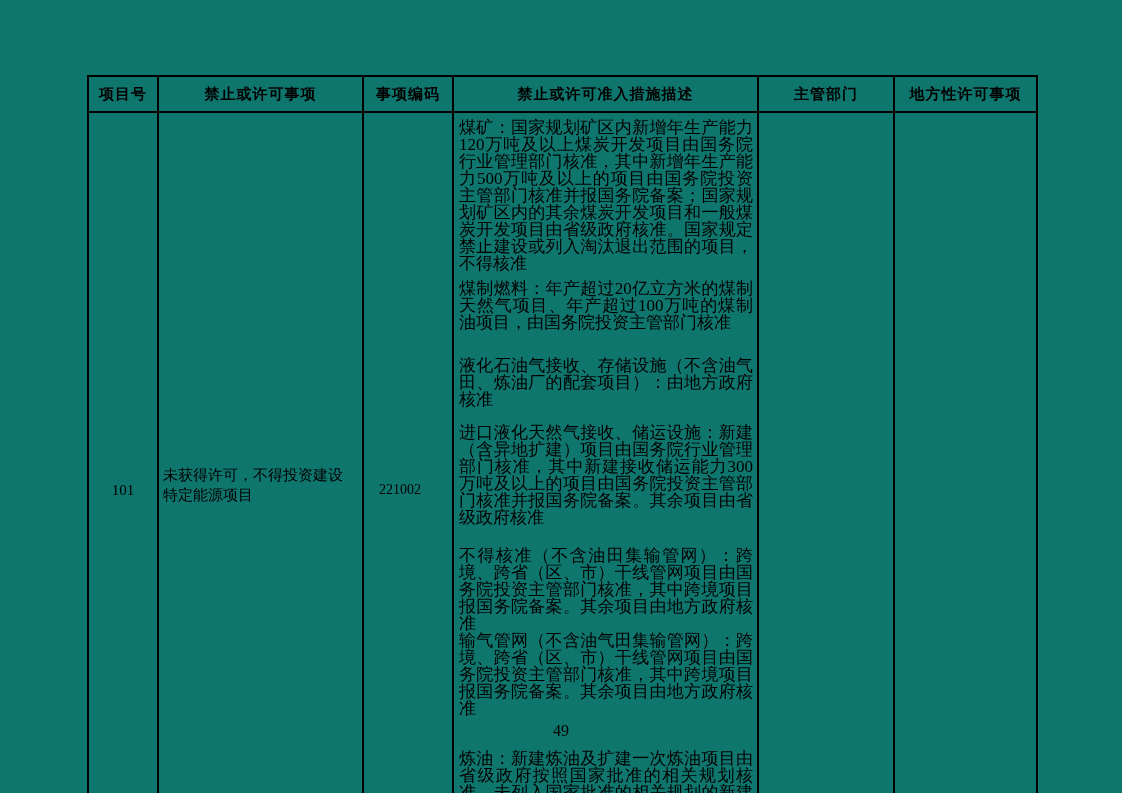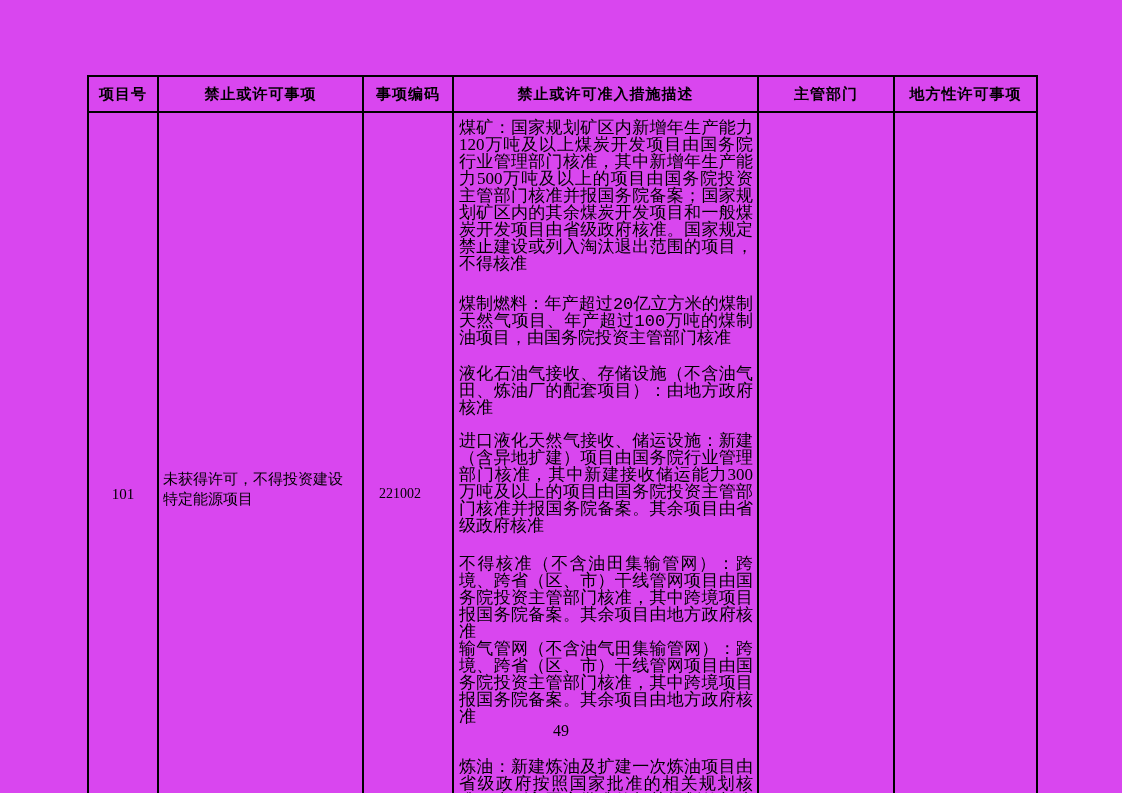--- a/index.html
+++ b/index.html
@@ -1,21 +1,21 @@
 <!DOCTYPE html>
 <html><head>
 <meta charset="utf-8">
 <style>
   * { box-sizing: border-box; }
   html, body { margin: 0; padding: 0; background: #e8e8e8; }
   .page {
     position: relative;
     width: 1122px;
     height: 793px;
-    background: #d946ef;
+    background: #0f766e;
     font-family: "Liberation Serif", "DejaVu Serif", serif;
     color: #000000;
     overflow: hidden;
   }
   table.permit-table {
     position: absolute;
     left: 87px;
     top: 75px;
     border-collapse: collapse;
     table-layout: fixed;
@@ -53,22 +53,22 @@
     padding-left: 15px;
   }
   td.c-measures {
     vertical-align: top;
     font-size: 17px;
     line-height: 17px;
     text-align: justify;
     padding: 6px 4px 0 5px;
   }
   td.c-measures p { margin: 0; }
-  td.c-measures p.g1 { margin-top: 24px; font-family: Liberation Mono, monospace; }
-  td.c-measures p.g2 { margin-top: 18px; }
+  td.c-measures p.g1 { margin-top: 8px; }
+  td.c-measures p.g2 { margin-top: 26px; }
   td.c-measures p.g3 { margin-top: 16px; }
   td.c-measures p.g4 { margin-top: 21px; }
   td.c-measures p.g5 { }
   td.c-measures p.g6 { margin-top: 33px; }
   td.c-measures p.g7 { margin-top: 32px; }
   .page-number {
     position: absolute;
     left: 0;
     top: 722px;
     width: 1122px;

